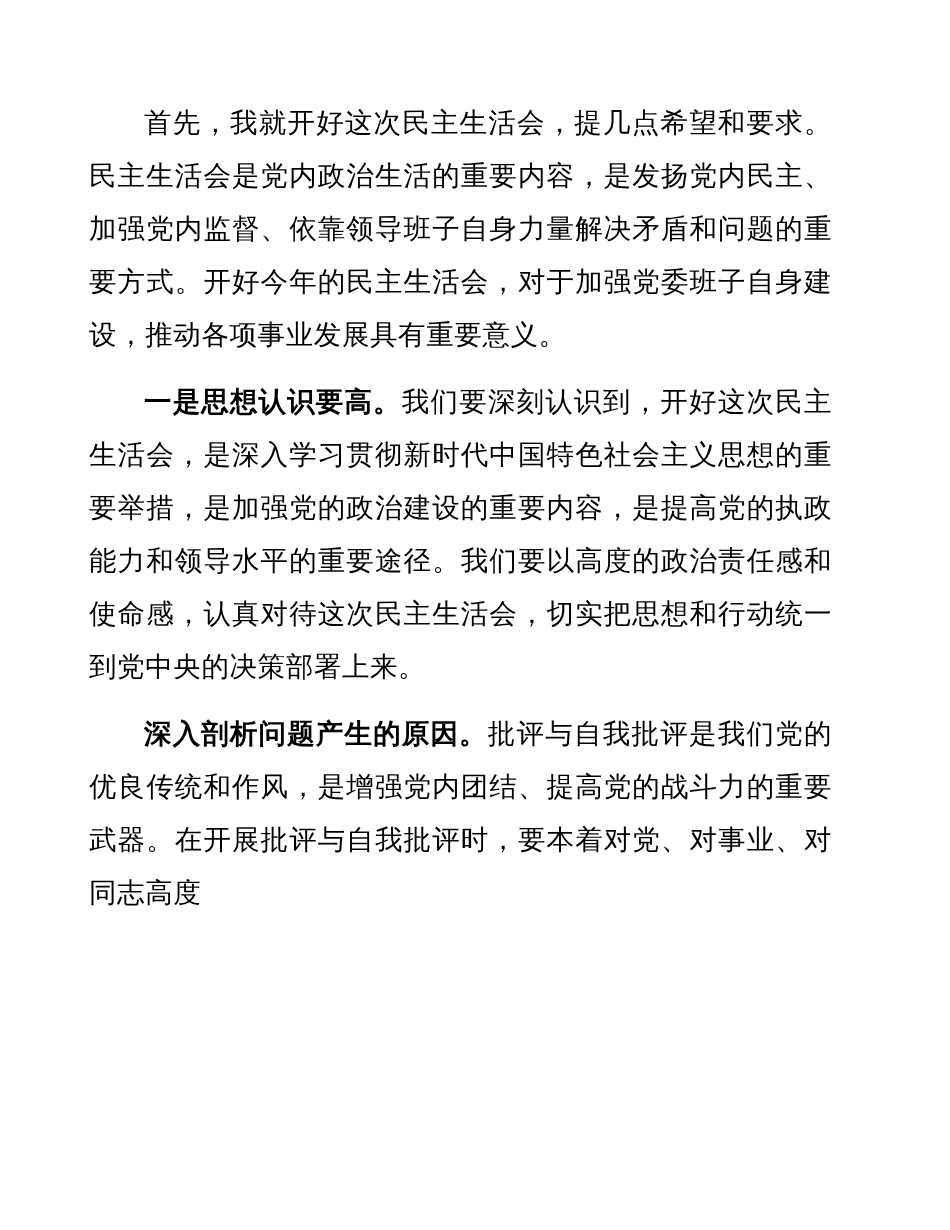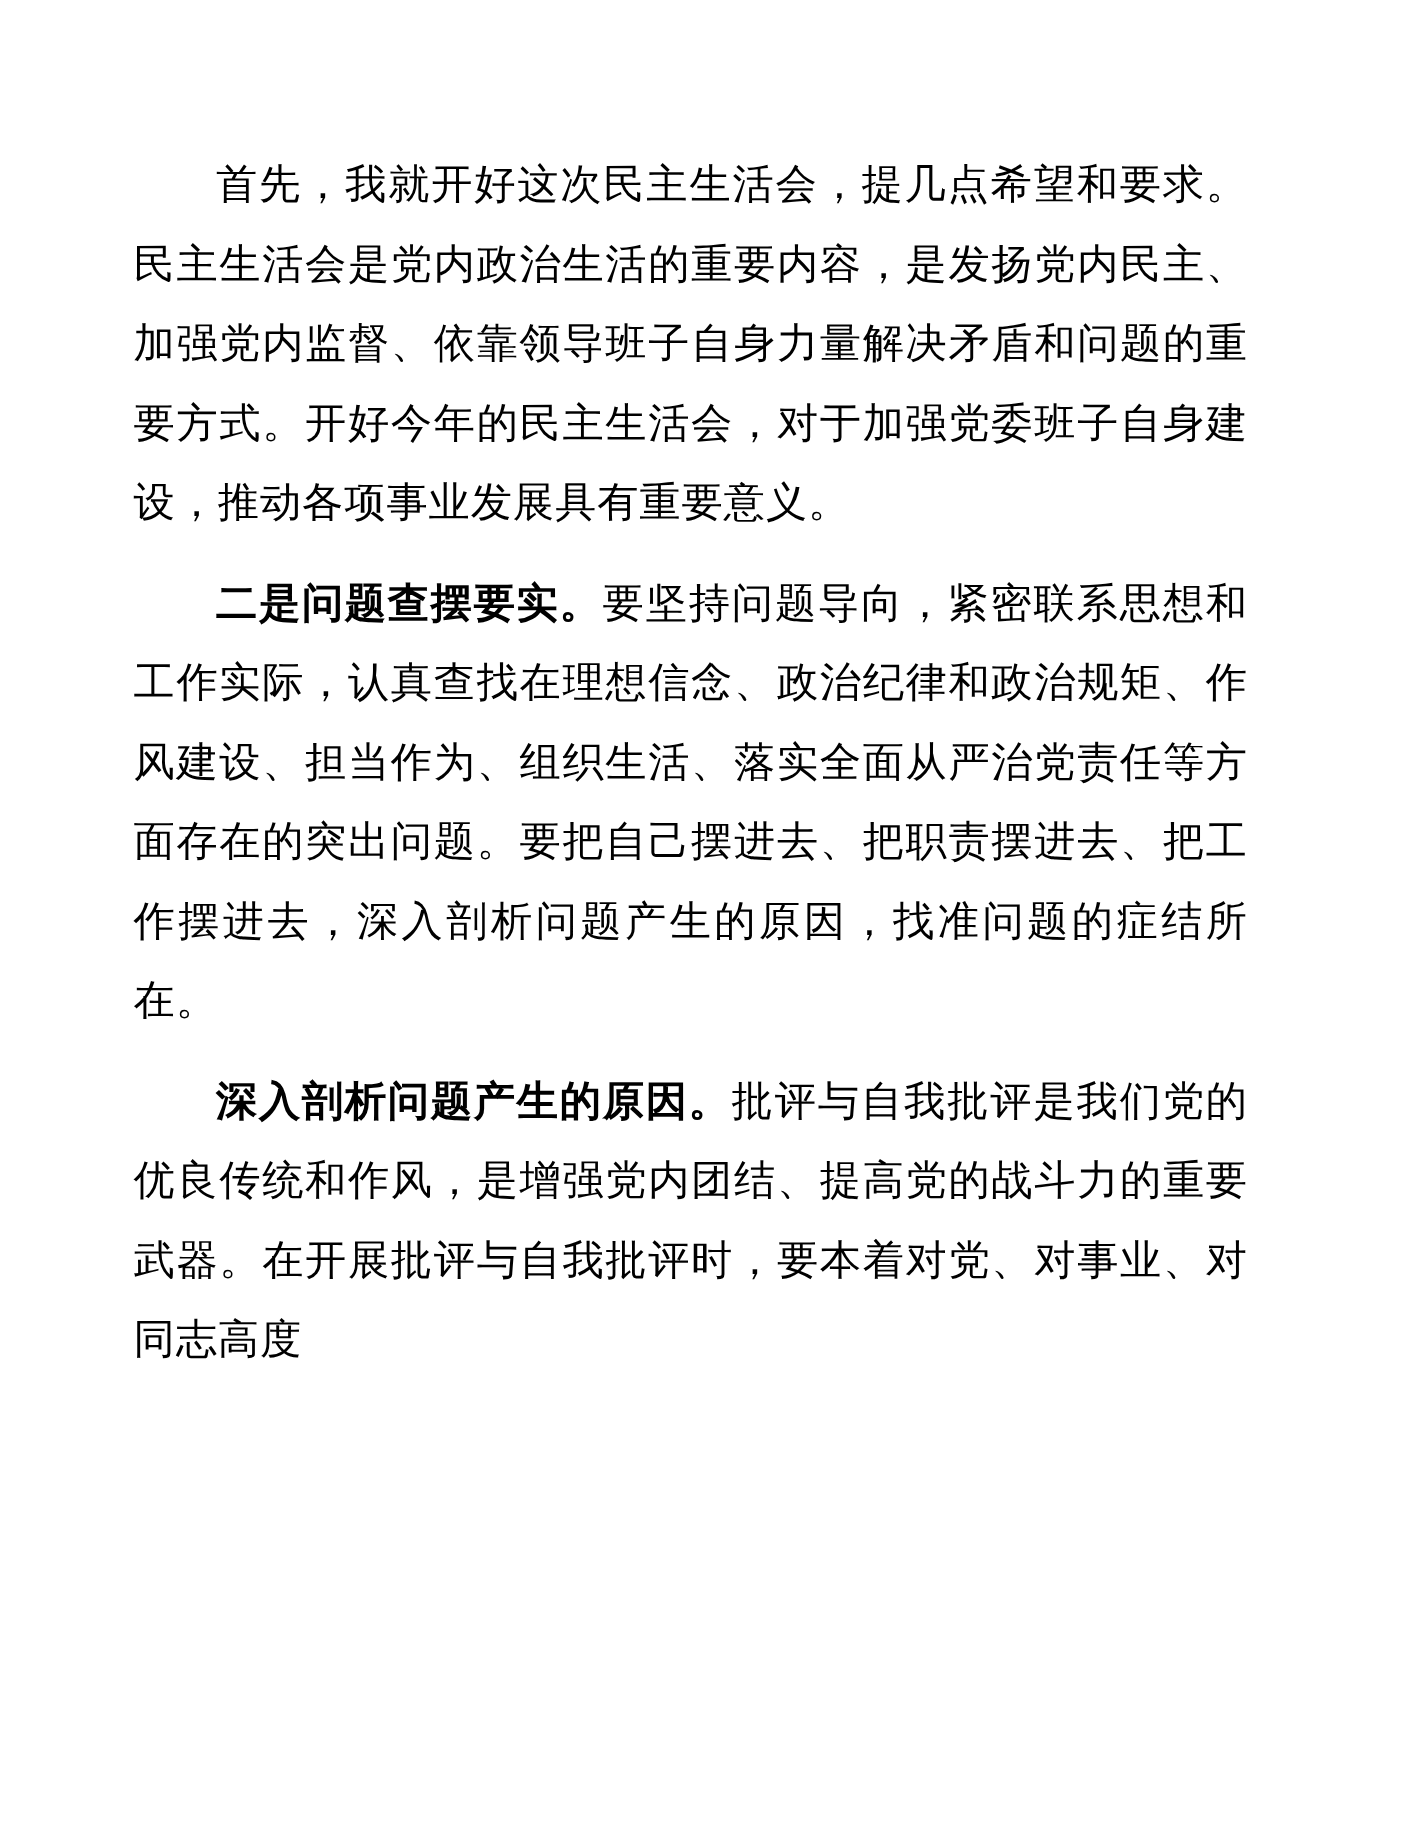--- a/index.html
+++ b/index.html
@@ -42,19 +42,19 @@
   }
 </style>
 </head>
 <body>
 
 <div class="page">
   <div class="doc-body">
 
     <p class="para"><span>首先，我就开好这次民主生活会，提几点希望和要求。民主生活会是党内政治生活的重要内容，是发扬党内民主、加强党内监督、依靠领导班子自身力量解决矛盾和问题的重要方式。开好今年的民主生活会，对于加强党委班子自身建设，推动各项事业发展具有重要意义。</span></p>
 
+    <p class="para"><span class="lead">一是思想认识要高。</span><span>我们要深刻认识到，开好这次民主生活会，是深入学习贯彻新时代中国特色社会主义思想的重要举措，是加强党的政治建设的重要内容，是提高党的执政能力和领导水平的重要途径。我们要以高度的政治责任感和使命感，认真对待这次民主生活会，切实把思想和行动统一到党中央的决策部署上来。</span></p>
 
-    <p class="para"><span class="lead">二是问题查摆要实。</span><span>要坚持问题导向，紧密联系思想和工作实际，认真查找在理想信念、政治纪律和政治规矩、作风建设、担当作为、组织生活、落实全面从严治党责任等方面存在的突出问题。要把自己摆进去、把职责摆进去、把工作摆进去，深入剖析问题产生的原因，找准问题的症结所在。</span></p>
 
     <p class="para"><span class="lead">深入剖析问题产生的原因。</span><span>批评与自我批评是我们党的优良传统和作风，是增强党内团结、提高党的战斗力的重要武器。在开展批评与自我批评时，要本着对党、对事业、对同志高度</span></p>
 
   </div>
 </div>
 
 </body></html>

